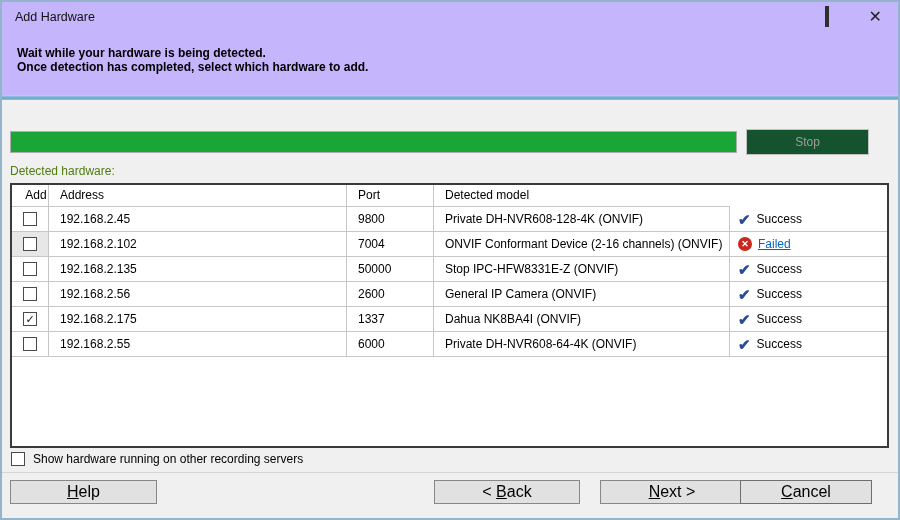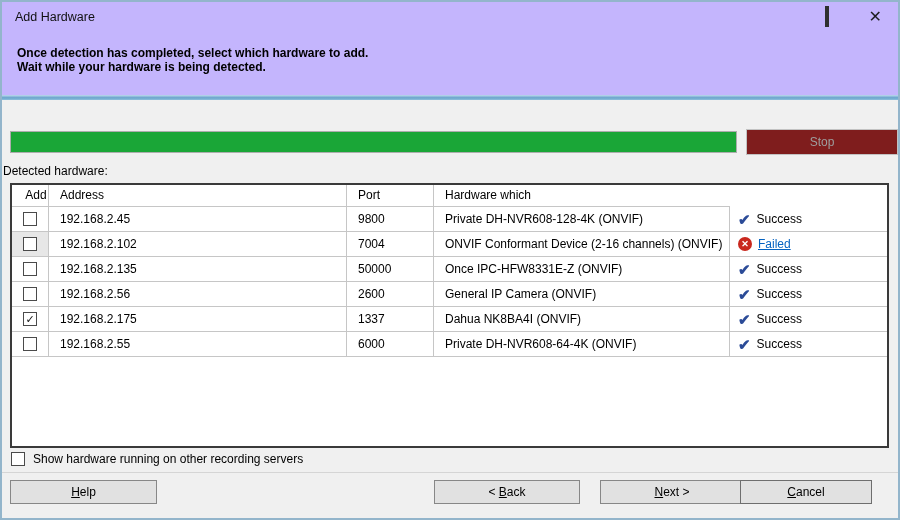--- a/index.html
+++ b/index.html
@@ -18,25 +18,25 @@
 
   .banner-text{position:absolute;left:15px;top:44px;font-size:12px;font-weight:bold;color:#000;line-height:14px;}
 
   .separator{position:absolute;left:0;top:93px;right:0;height:5px;
              background:linear-gradient(#BFDAEE 0%,#69A4CC 55%,#8FC0DD 100%);}
 
   
   .progress-track{position:absolute;left:8px;top:129px;width:727px;height:22px;
                   border:1px solid #ADADAD;background:#E8E8E8;box-sizing:border-box;}
   .progress-fill{height:100%;background:#1AA637;}
-  .stop-btn{position:absolute;left:744px;top:127px;width:152px;height:26px;box-sizing:border-box;
-            background:#7f1d1d;border:1px solid #C2C2C2;color:#9E9E9E;font-size:12px;
+  .stop-btn{position:absolute;left:744px;top:127px;width:123px;height:26px;box-sizing:border-box;
+            background:#14532d;border:1px solid #C2C2C2;color:#9E9E9E;font-size:12px;
             display:flex;align-items:center;justify-content:center;}
 
-  .detected-label{position:absolute;left:1px;top:162px;font-size:12px;color:#000000;}
+  .detected-label{position:absolute;left:8px;top:162px;font-size:12px;color:#4d7c0f;}
 
   
   .table{position:absolute;left:8px;top:181px;width:879px;height:265px;box-sizing:border-box;
          background:#FFFFFF;border:2px solid #3A3A3A;overflow:hidden;}
   .thead,.trow{display:grid;grid-template-columns:37px 298px 87px 296px 1fr;}
   .thead .cell{height:22px;line-height:21px;}
   .trow .cell{height:25px;line-height:24px;}
   .cell{box-sizing:border-box;border-right:1px solid #C6C6C6;border-bottom:1px solid #C6C6C6;
         font-size:12px;color:#000;padding-left:11px;white-space:nowrap;overflow:hidden;}
   .cell:last-child{border-right:none;}
@@ -49,21 +49,21 @@
   .check-icon{color:#2B4B97;font-size:15px;font-weight:bold;line-height:15px;}
   .fail-icon{width:14px;height:14px;border-radius:50%;background:#C9281E;color:#fff;
              font-size:9px;font-weight:bold;display:flex;align-items:center;justify-content:center;flex:0 0 auto;}
   .fail-link{color:#0563C1;text-decoration:underline;cursor:pointer;}
 
   
   .show-row{position:absolute;left:9px;top:450px;display:flex;align-items:center;gap:8px;}
   .show-row .label{font-size:12px;color:#000;}
   .divider{position:absolute;left:0;top:470px;right:0;height:1px;background:#D5D5D5;}
   .btn{position:absolute;top:478px;height:24px;box-sizing:border-box;background:#E1E1E1;
-       border:1px solid #878787;font-size:12px;color:#000;
+       border:1px solid #878787;font-size:16px;color:#000;
        display:flex;align-items:center;justify-content:center;cursor:default;}
   .btn .key{text-decoration:underline;}
   .btn-help{left:8px;width:147px;}
   .btn-back{left:432px;width:146px;}
   .btn-next{left:598px;width:144px;align-items:center;}
   .btn-cancel{left:738px;width:132px;border-color:#6E6E6E;}
 </style>
 </head>
 <body>
 
@@ -72,42 +72,42 @@
   <div class="top-white">
     <div class="titlebar">
       <span class="title-text">Add Hardware</span>
       <div class="win-controls">
         <span><span class="min-glyph"></span></span>
         <span><span class="max-glyph"></span></span>
         <span><span class="close-glyph">✕</span></span>
       </div>
     </div>
     <div class="banner-text">
+      <div>Wait while your hardware is being detected.</div>
       <div>Once detection has completed, select which hardware to add.</div>
-      <div>Wait while your hardware is being detected.</div>
     </div>
   </div>
 
   <div class="separator"></div>
 
   <div class="progress-track">
     <div class="progress-fill" style="width: 100%; background: rgb(26, 166, 55);"></div>
   </div>
   <div class="stop-btn">
     <span>Stop</span>
   </div>
 
   <div class="detected-label">Detected hardware:</div>
 
   <div class="table">
     <div class="thead">
       <div class="cell hdr-add">Add</div>
       <div class="cell">Address</div>
       <div class="cell">Port</div>
-      <div class="cell">Hardware which</div>
+      <div class="cell">Detected model</div>
     </div>
     <div>
     <div class="trow">
       <div class="cell cell-add">
         <span class="cb"></span>
       </div>
       <div class="cell">192.168.2.45</div>
       <div class="cell">9800</div>
       <div class="cell">Private DH-NVR608-128-4K (ONVIF)</div>
       <div class="cell cell-status">
@@ -134,21 +134,21 @@
         </span>
       </div>
     </div>
 
     <div class="trow">
       <div class="cell cell-add">
         <span class="cb"></span>
       </div>
       <div class="cell">192.168.2.135</div>
       <div class="cell">50000</div>
-      <div class="cell">Once IPC-HFW8331E-Z (ONVIF)</div>
+      <div class="cell">Stop IPC-HFW8331E-Z (ONVIF)</div>
       <div class="cell cell-status">
         <span style="display: flex; align-items: center; gap: 6px;">
           <span class="check-icon">✔</span>
           <span>Success</span>
         </span>
 
       </div>
     </div>
 
     <div class="trow">

